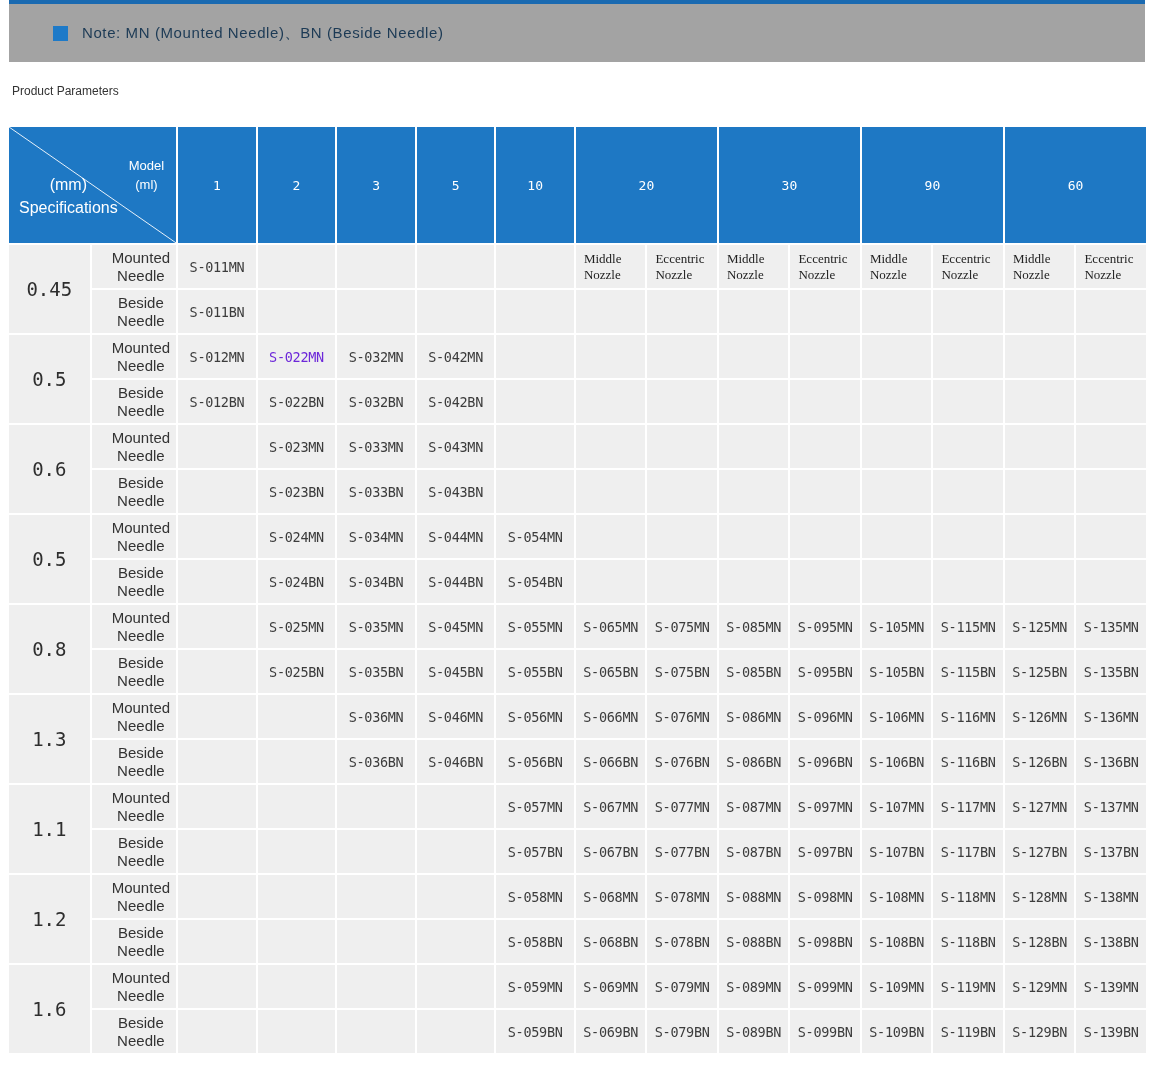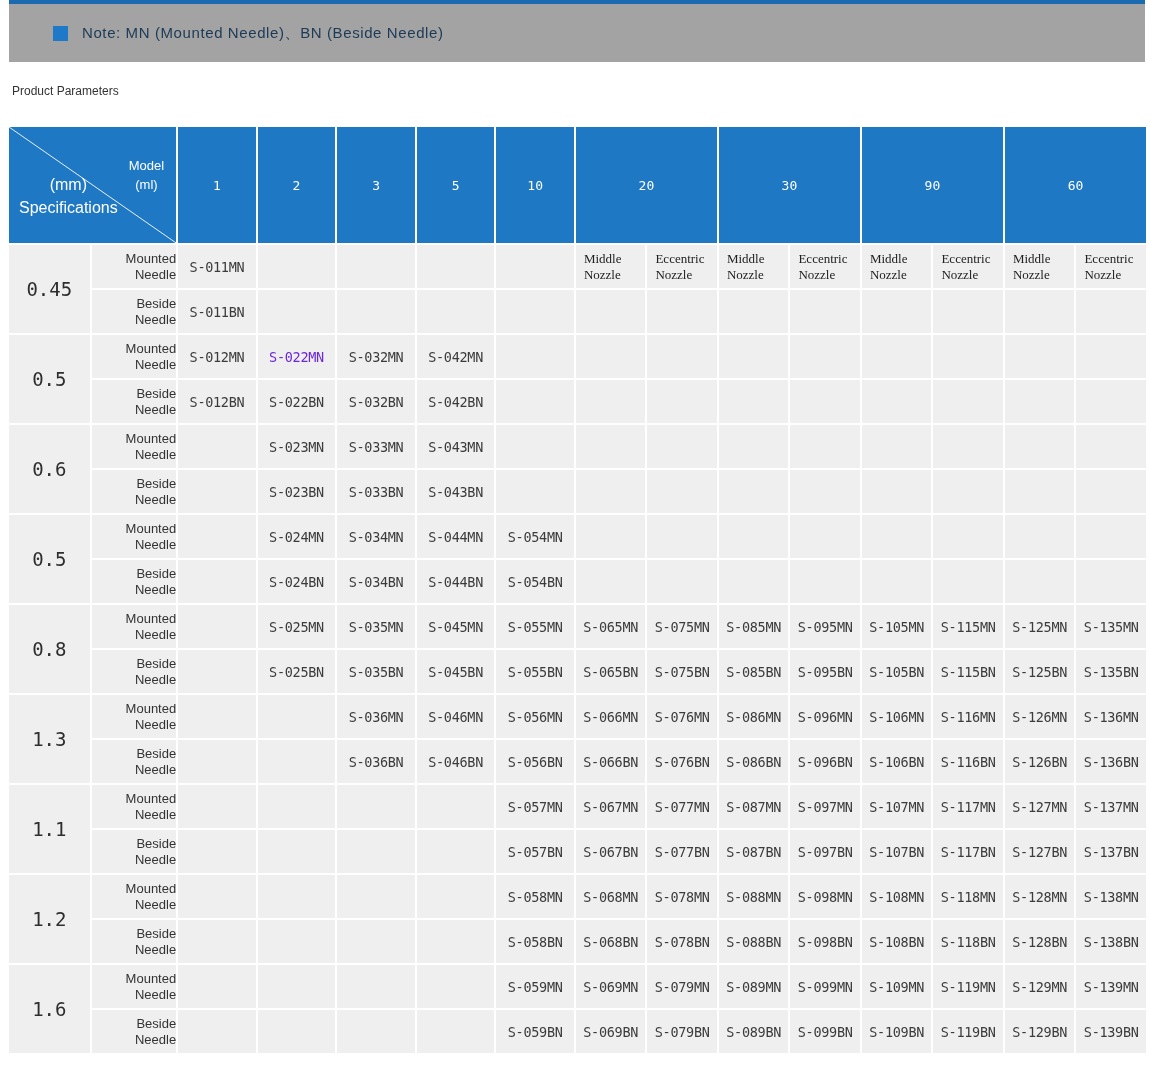--- a/index.html
+++ b/index.html
@@ -69,23 +69,23 @@
     font-size: 14px;
     color: #3c3c3c;
     overflow: hidden;
   }
   td.spec {
     font-family: "DejaVu Sans Mono", monospace;
     font-size: 19px;
     color: #2e2e2e;
   }
   td.needle {
-    text-align: right;
+    text-align: center;
     padding-left: 14px;
-    font-size: 13px;
+    font-size: 15px;
     color: #333333;
     line-height: 1.2;
   }
   td.code {
     font-family: "DejaVu Sans Mono", monospace;
     font-size: 13.5px;
     letter-spacing: -0.3px;
     white-space: nowrap;
   }
   td.nozzle-head {

